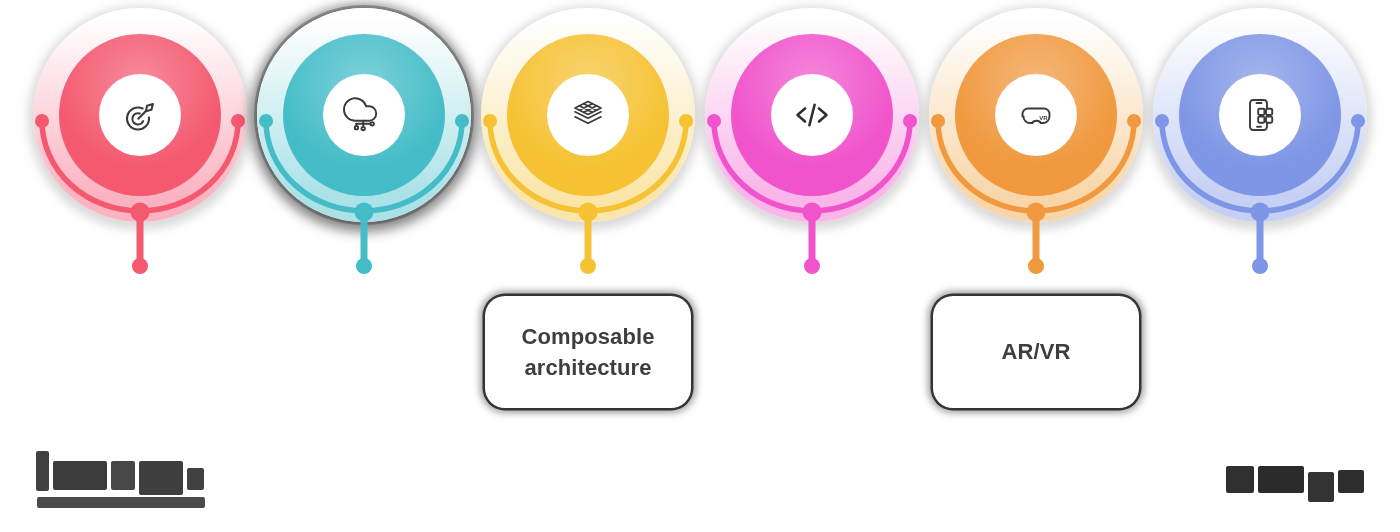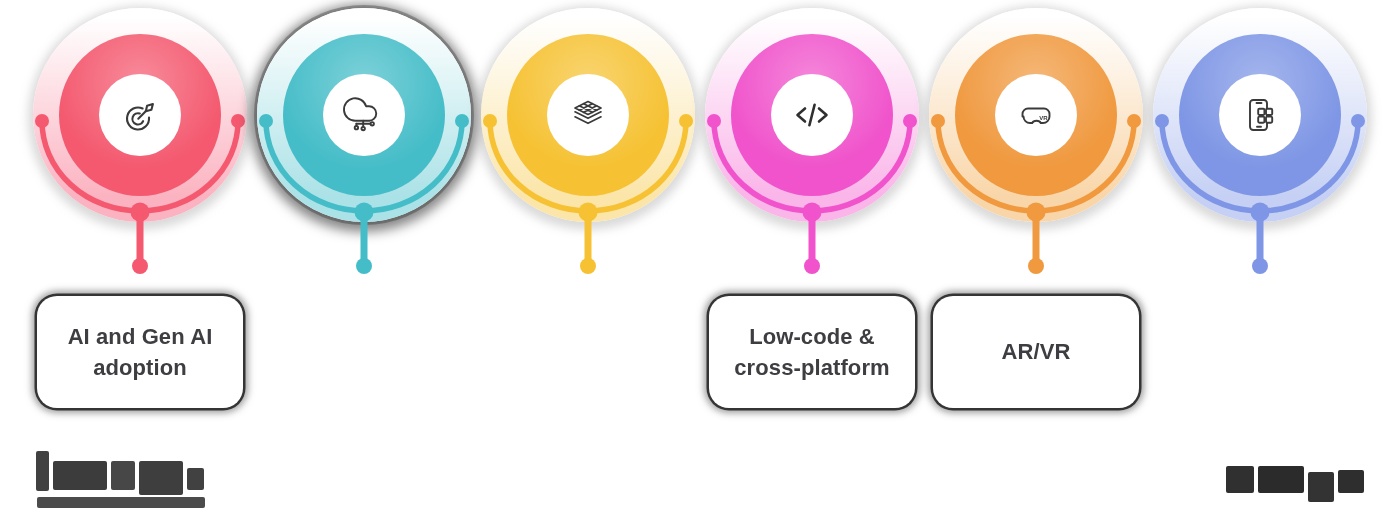--- a/index.html
+++ b/index.html
@@ -75,24 +75,20 @@
     <div class="inner">
       <span class="icon">
           <svg viewBox="0 0 48 48" fill="none" stroke="#3a3a3a" stroke-width="2.1" stroke-linecap="round" stroke-linejoin="round">
             <path d="M33 26.6 A11 11 0 1 1 26.6 17.5"></path>
             <path d="M27.1 30.2 A5.6 5.6 0 1 1 23.8 22.5"></path>
             <path d="M22.3 27.7 L30.2 19.8"></path>
             <path d="M29.8 20.2 L31.1 14.8 L36.9 13.1 L35.4 18.8 Z"></path>
           </svg>
         </span>
     </div>
-    <div class="card">
-      <div class="label">AI and Gen AI
-adoption</div>
-    </div>
   </div>
 
   <div class="unit hl" style="--c: #45BDC8; --halo: #ABE2E7;">
     <div class="halo"></div>
     <svg class="cradle" viewBox="0 0 224 300">
       <path d="M14 121 A98 90 0 0 0 210 121" fill="none" stroke="currentColor" stroke-width="5.5"></path>
       <circle cx="14" cy="121" r="7" fill="currentColor" stroke="none"></circle>
       <circle cx="210" cy="121" r="7" fill="currentColor" stroke="none"></circle>
       <circle cx="112" cy="212" r="9.5" fill="currentColor" stroke="none"></circle>
       <rect x="108.5" y="212" width="7" height="54" rx="2.5" fill="currentColor" stroke="none"></rect>
@@ -129,20 +125,24 @@
     <div class="inner">
       <span class="icon">
           <svg viewBox="0 0 48 48" fill="none" stroke="#3a3a3a" stroke-width="1.7" stroke-linecap="round" stroke-linejoin="round">
             <path d="M24 10.5 L37 17 L24 23.5 L11 17 Z"></path>
             <path d="M19.7 12.7 L32.7 19.2 M15.3 14.8 L28.3 21.3 M28.3 12.7 L15.3 19.2 M32.7 14.8 L19.7 21.3"></path>
             <path d="M11 20.8 L24 27.3 L37 20.8"></path>
             <path d="M11 25.8 L24 32.3 L37 25.8"></path>
           </svg>
         </span>
     </div>
+    <div class="card">
+      <div class="label">Composable
+architecture</div>
+    </div>
   </div>
 
   <div class="unit" style="--c: #F053CB; --halo: #FAB5E9;">
     <div class="halo"></div>
     <svg class="cradle" viewBox="0 0 224 300">
       <path d="M14 121 A98 90 0 0 0 210 121" fill="none" stroke="currentColor" stroke-width="5.5"></path>
       <circle cx="14" cy="121" r="7" fill="currentColor" stroke="none"></circle>
       <circle cx="210" cy="121" r="7" fill="currentColor" stroke="none"></circle>
       <circle cx="112" cy="212" r="9.5" fill="currentColor" stroke="none"></circle>
       <rect x="108.5" y="212" width="7" height="54" rx="2.5" fill="currentColor" stroke="none"></rect>
@@ -150,24 +150,20 @@
     </svg>
     <div class="circle"></div>
     <div class="inner">
       <span class="icon">
           <svg viewBox="0 0 48 48" fill="none" stroke="#2f2f2f" stroke-width="2.6" stroke-linecap="round" stroke-linejoin="round">
             <path d="M17 17.5 L9.5 24 L17 30.5"></path>
             <path d="M31 17.5 L38.5 24 L31 30.5"></path>
             <path d="M26.6 13.8 L21.4 34.2"></path>
           </svg>
         </span>
-    </div>
-    <div class="card">
-      <div class="label">Low-code &amp;
-cross-platform</div>
     </div>
   </div>
 
   <div class="unit" style="--c: #F0993F; --halo: #F9D6A9;">
     <div class="halo"></div>
     <svg class="cradle" viewBox="0 0 224 300">
       <path d="M14 121 A98 90 0 0 0 210 121" fill="none" stroke="currentColor" stroke-width="5.5"></path>
       <circle cx="14" cy="121" r="7" fill="currentColor" stroke="none"></circle>
       <circle cx="210" cy="121" r="7" fill="currentColor" stroke="none"></circle>
       <circle cx="112" cy="212" r="9.5" fill="currentColor" stroke="none"></circle>

